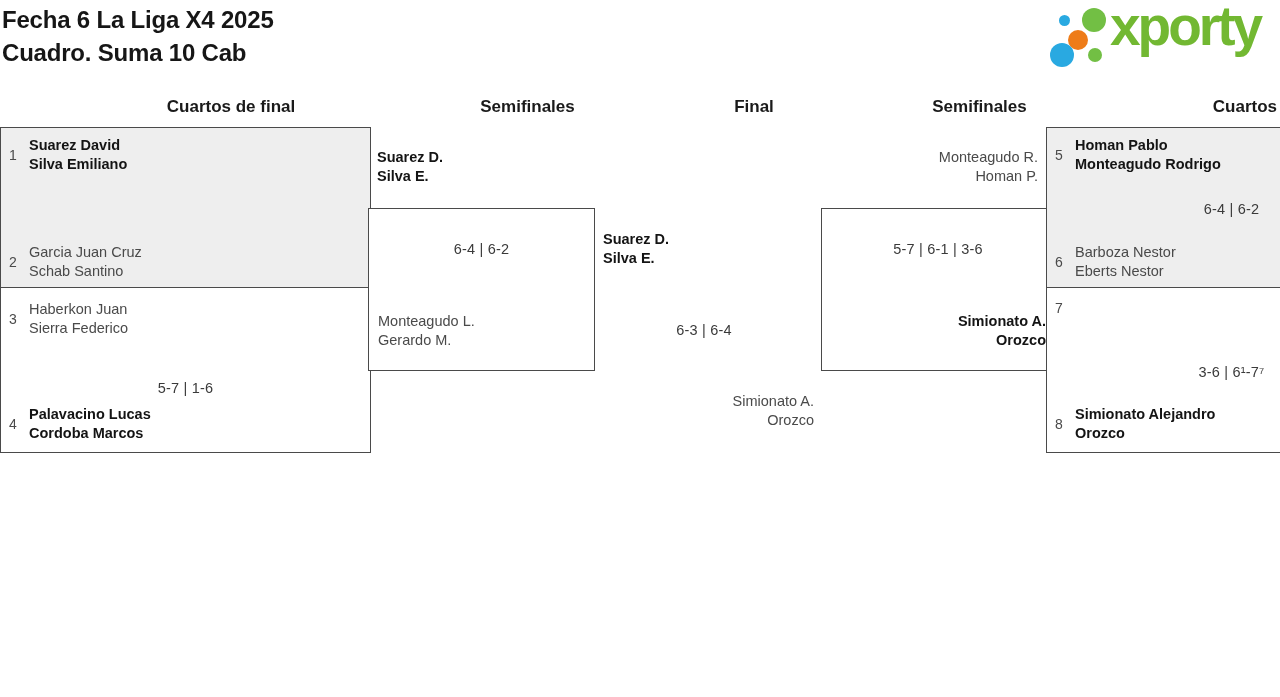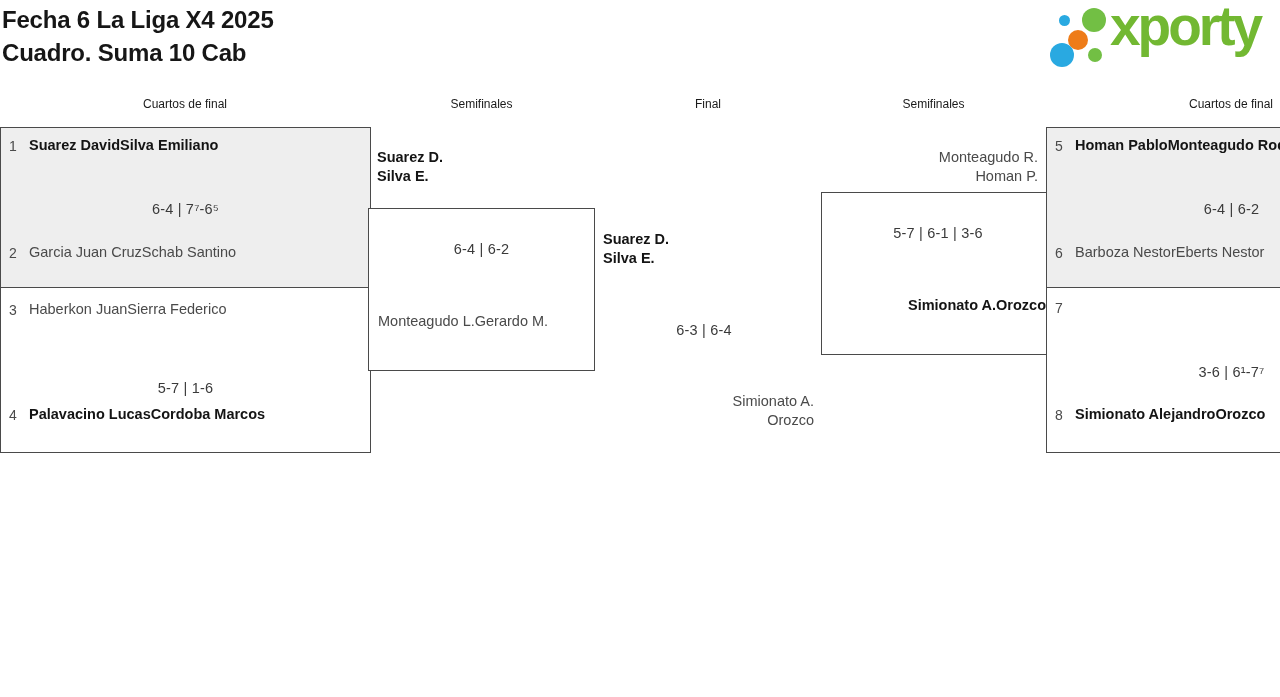--- a/index.html
+++ b/index.html
@@ -16,30 +16,30 @@
   .dot { position:absolute; border-radius:50%; }
   .dot.blue-sm  { left:11px; top:12px; width:11px; height:11px; background:#29a9e1; }
   .dot.green-lg { left:34px; top:5px;  width:24px; height:24px; background:#72bf44; }
   .dot.orange   { left:20px; top:27px; width:20px; height:20px; background:#ee7c18; }
   .dot.blue-lg  { left:2px;  top:40px; width:24px; height:24px; background:#29a9e1; }
   .dot.green-sm { left:40px; top:45px; width:14px; height:14px; background:#72bf44; }
   .logo-text { position:absolute; left:62px; top:-9px; font-size:55px; font-weight:700;
                letter-spacing:-3px; color:#72b832; }
 
   
-  .round-header { position:absolute; top:97px; font-size:12px; font-weight:400;
-                  color:#1a1a1a; text-align:center; white-space:nowrap; }
+  .round-header { position:absolute; top:97px; font-size:17px; font-weight:700;
+                  color:#1a1a1a; text-align:center; white-space:nowrap;margin-left:46px; }
 
   
   .match-box { position:absolute; border:1px solid #4a4a4a; background:#ffffff; }
   .match-box.shaded { background:#eeeeee; }
 
   .team-row { position:absolute; left:8px; display:flex; align-items:center; }
   .seed { width:20px; font-size:14px; color:#4a4a4a; flex:0 0 20px; }
-  .names { display:flex; flex-direction:row; }
+  .names { display:flex; flex-direction:column; }
   .nline { font-size:14.5px; line-height:19px; white-space:nowrap; }
   .winner .nline { font-weight:700; color:#141414; }
   .loser  .nline { font-weight:400; color:#4a4a4a; }
 
   .score { position:absolute; left:0; width:100%; text-align:center; font-size:14.5px;
            color:#3a3a3a; letter-spacing:0.2px; white-space:nowrap; }
 
   
   .float-team { position:absolute; display:flex; flex-direction:column; }
   .float-team.right { text-align:right; }
@@ -71,21 +71,20 @@
   <div class="round-header" style="left:1046px;width:370px">Cuartos de final</div>
 
   <div class="match-box shaded" style="left:0;top:127px;width:371px;height:161px">
     <div class="team-row" style="top:8px">
       <span class="seed">1</span>
       <span class="names winner">
         <span class="nline">Suarez David</span>
         <span class="nline">Silva Emiliano</span>
       </span>
     </div>
-    <div class="score" style="top:73px">6-4 | 7⁷-6⁵</div>
     <div class="team-row" style="top:115px">
       <span class="seed">2</span>
       <span class="names loser">
         <span class="nline">Garcia Juan Cruz</span>
         <span class="nline">Schab Santino</span>
       </span>
     </div>
   </div>
 
   <div class="match-box" style="left:0;top:287px;width:371px;height:166px">
@@ -125,21 +124,21 @@
   <div class="score" style="left:591px;width:226px;top:322px">6-3 | 6-4</div>
   <div class="float-team right names loser" style="left:596px;width:218px;top:392px">
     <span class="nline">Simionato A.</span>
     <span class="nline">Orozco</span>
   </div>
 
   <div class="float-team right names loser" style="left:821px;width:217px;top:148px">
     <span class="nline">Monteagudo R.</span>
     <span class="nline">Homan P.</span>
   </div>
-  <div class="match-box" style="left:821px;top:192px;width:234px;height:163px">
+  <div class="match-box" style="left:821px;top:208px;width:234px;height:163px">
     <div class="score" style="top:32px">5-7 | 6-1 | 3-6</div>
     <div class="sf-team-in names winner" style="right:8px;top:103px;text-align:right">
       <span class="nline">Simionato A.</span>
       <span class="nline">Orozco</span>
     </div>
   </div>
 
   <div class="match-box shaded" style="left:1046px;top:127px;width:371px;height:161px">
     <div class="team-row" style="top:8px">
       <span class="seed">5</span>

